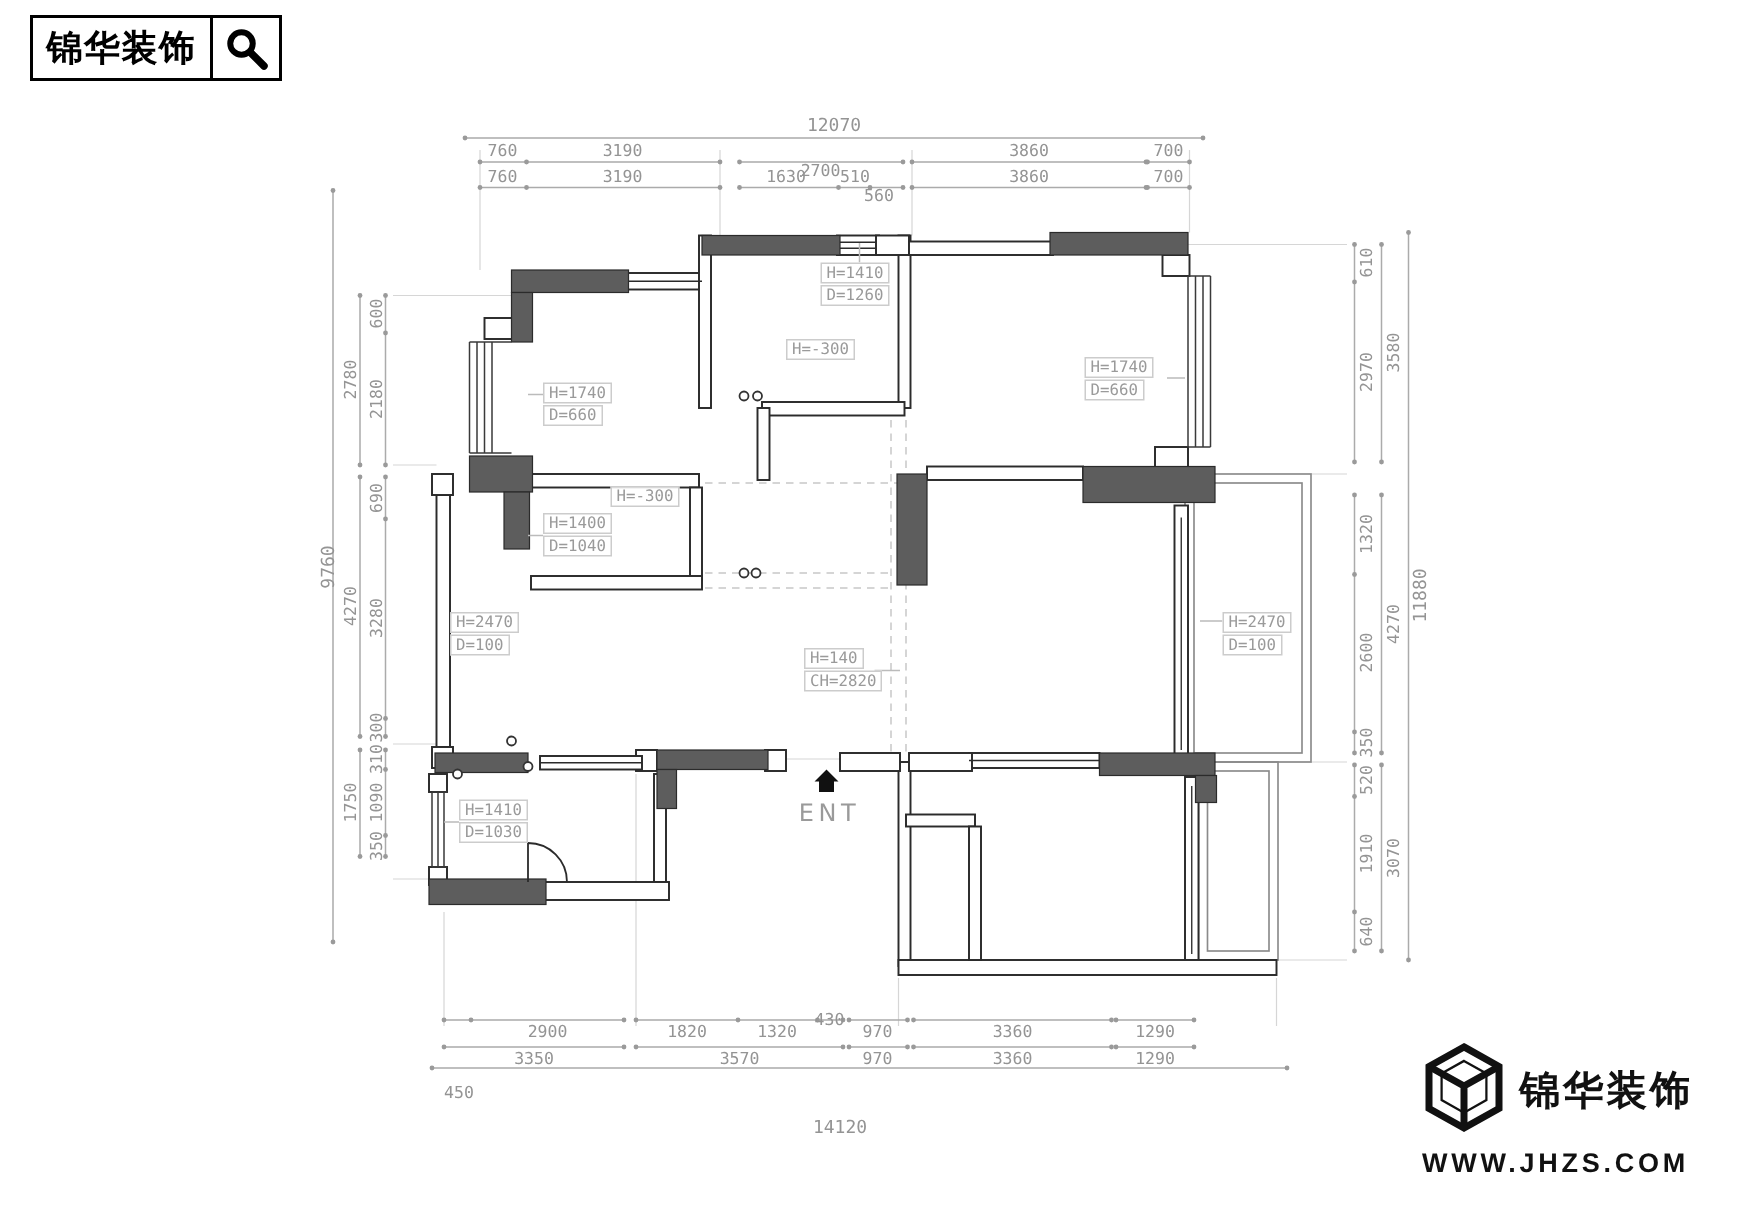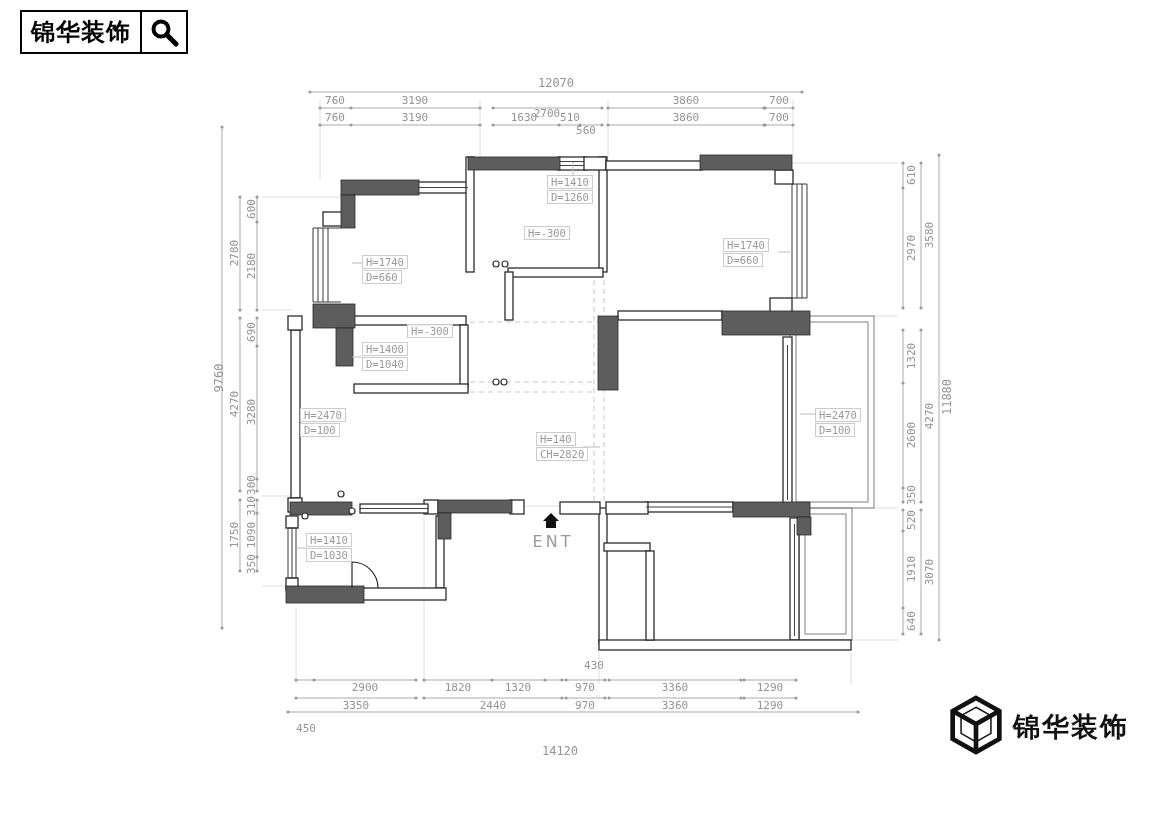--- a/index.html
+++ b/index.html
@@ -266,20 +266,21 @@
       <svg width="56" height="62" viewBox="0 0 60 64">
         <path d="M30,3 L55,17 V47 L30,61 L5,47 V17 Z" fill="none" stroke="#111" stroke-width="5"></path>
         <path d="M5,17 L30,31 L55,17 M30,31 V61" fill="none" stroke="#111" stroke-width="5"></path>
         <path d="M30,13 L46,22 V41 L30,50 L14,41 V22 Z" fill="none" stroke="#111" stroke-width="1.6"></path>
       </svg>
     </span>
     <span class="ftr-txt">
       <span style="display:block">锦华装饰</span>
     </span>
   </div>
+  <div class="ftr-web">WWW.JHZS.COM</div>
 </div>
 
 <span class="ent-label" style="left:553px;top:532px;">ENT</span>
 
 <div class="ann" style="left:547px;top:175px;">
   <span class="ann-line">H=1410</span>
   <span class="ann-line">D=1260</span>
 </div>
 <div class="ann" style="left:524px;top:226px;">
   <span class="ann-line">H=-300</span>
@@ -327,26 +328,26 @@
 <span class="dimh" style="left:524px;top:112px;">1630</span>
 <span class="dimh" style="left:570px;top:112px;">510</span>
 <span class="dimh" style="left:586px;top:112px;margin-top:13px;">560</span>
 <span class="dimh" style="left:686px;top:112px;">3860</span>
 <span class="dimh" style="left:779px;top:112px;">700</span>
 
 <span class="dimh" style="left:306px;top:682px;margin-top:41px;">450</span>
 <span class="dimh" style="left:365px;top:682px;">2900</span>
 <span class="dimh" style="left:458px;top:682px;">1820</span>
 <span class="dimh" style="left:518px;top:682px;">1320</span>
-<span class="dimh" style="left:553px;top:660px;margin-left:41px;">430</span>
+<span class="dimh" style="left:553px;top:674px;">430</span>
 <span class="dimh" style="left:585px;top:682px;">970</span>
 <span class="dimh" style="left:675px;top:682px;">3360</span>
 <span class="dimh" style="left:770px;top:682px;">1290</span>
 <span class="dimh" style="left:356px;top:700px;">3350</span>
-<span class="dimh" style="left:493px;top:700px;">2440</span>
+<span class="dimh" style="left:493px;top:700px;">3570</span>
 <span class="dimh" style="left:585px;top:700px;">970</span>
 <span class="dimh" style="left:675px;top:700px;">3360</span>
 <span class="dimh" style="left:770px;top:700px;">1290</span>
 <span class="dimh dim-total" style="left:560px;top:746px;">14120</span>
 
 <span class="dimv dim-total" style="left:219px;top:378px;">9760</span>
 <span class="dimv" style="left:234px;top:253px;">2780</span>
 <span class="dimv" style="left:234px;top:404px;">4270</span>
 <span class="dimv" style="left:234px;top:535px;">1750</span>
 <span class="dimv" style="left:251px;top:209px;">600</span>

